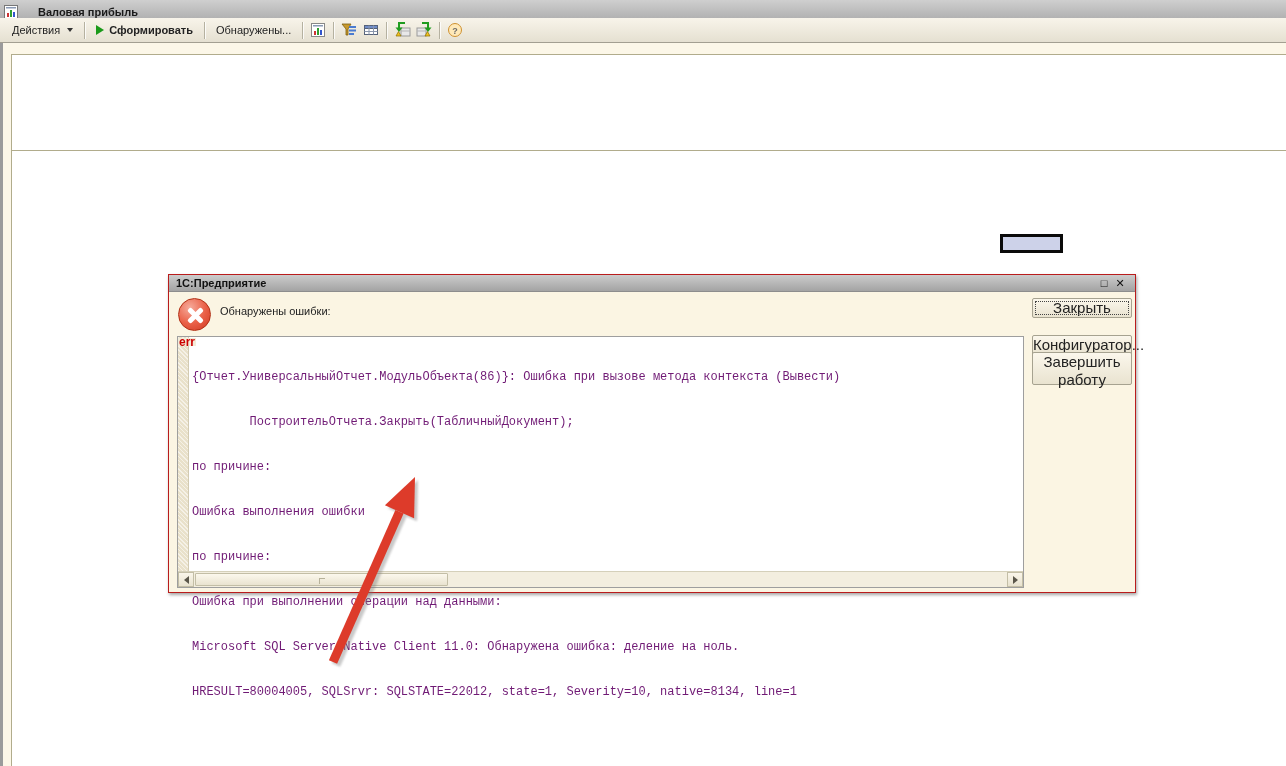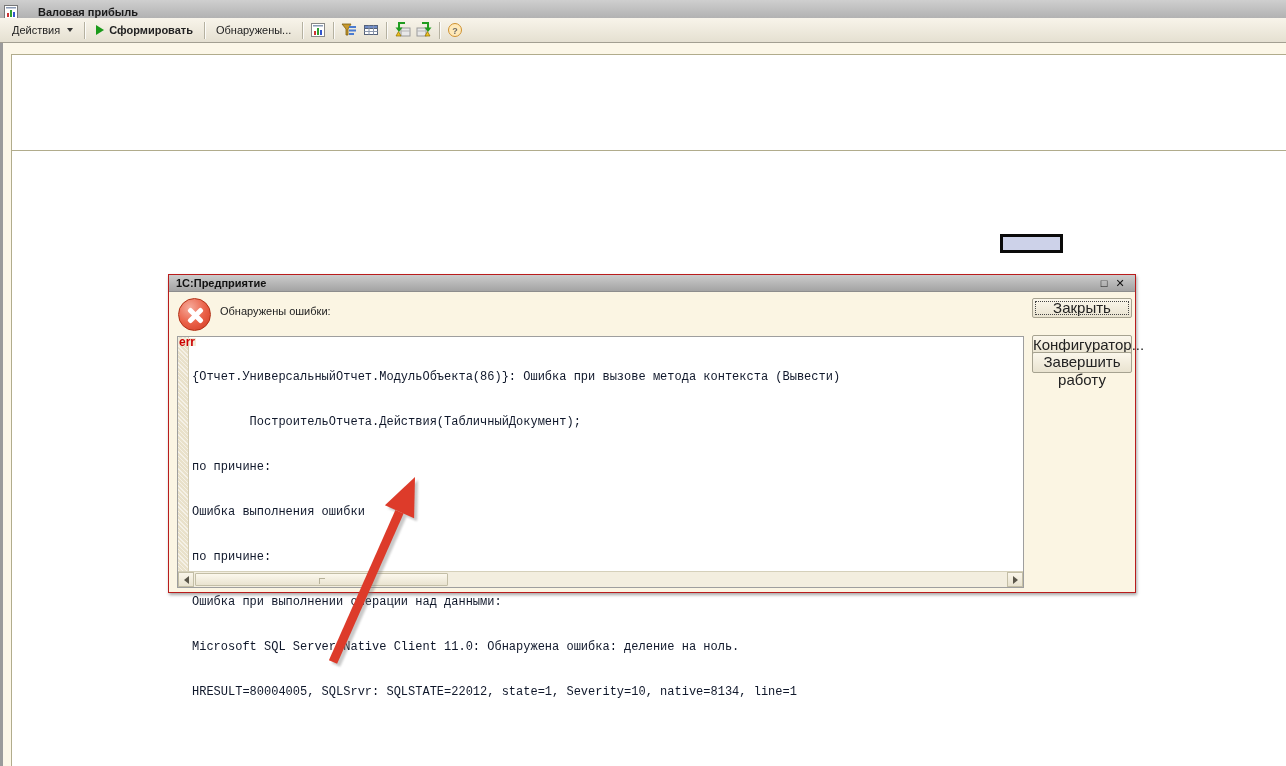--- a/index.html
+++ b/index.html
@@ -83,21 +83,21 @@
     background:#e9e1ca; border-right:1px solid #d2cab1;
     background-image:repeating-linear-gradient(45deg, rgba(255,255,255,.55) 0 1px, transparent 1px 3px);
   }
   .err-label {
     position:absolute; left:0; top:1px; font-size:12px; font-weight:bold; color:#c00;
     background:#f3ecd9; padding:0 1px; line-height:8px; letter-spacing:0;
   }
   .err-text {
     position:absolute; left:14px; top:3px; right:2px;
     font-family:"Liberation Mono","DejaVu Sans Mono",monospace;
-    font-size:12px; line-height:15px; color:#0f172a; white-space:pre; overflow:hidden;
+    font-size:12px; line-height:15px; color:#701a75; white-space:pre; overflow:hidden;
   }
   .hscroll {
     position:absolute; left:0; right:0; bottom:0; height:16px;
     background:#f3eedf; border-top:1px solid #d5d0ba;
   }
   .scroll-btn {
     position:absolute; top:0; width:16px; height:15px;
     background:linear-gradient(#faf6ea,#e8e2cf); border:1px solid #c3bea6;
     display:flex; align-items:center; justify-content:center;
   }
@@ -110,21 +110,21 @@
   }
   .scroll-thumb::after { content:""; position:absolute; left:50%; top:4px; width:5px; height:5px; margin-left:-3px; border-left:1px solid #b7b29a; border-top:1px solid #b7b29a; }
 
   .dlg-btn {
     position:absolute; left:863px; width:100px; height:20px;
     background:linear-gradient(#fbf7ec,#e9e3d0); border:1px solid #a6a290; border-radius:2px;
     font-size:15px; color:#222; text-align:center; line-height:18px; cursor:default;
     font-family:"Liberation Sans",sans-serif;
   }
   .dlg-btn.focused { outline:1px dotted #444; outline-offset:-4px; }
-  .dlg-btn.b1 { top:23px; } .dlg-btn.b2 { top:60px; } .dlg-btn.b3 { top:77px; height:21px; }
+  .dlg-btn.b1 { top:23px; } .dlg-btn.b2 { top:60px; } .dlg-btn.b3 { top:77px; height:33px; }
 
   
   .arrow-svg { position:absolute; left:300px; top:450px; width:150px; height:240px; pointer-events:none; }
 </style>
 </head>
 <body>
 
 <div class="screen">
 
   <div class="titlebar">
@@ -227,21 +227,21 @@
       <div class="xbar a"></div>
       <div class="xbar b"></div>
     </div>
     <div class="dlg-message">Обнаружены ошибки:</div>
 
     <div class="textarea">
       <div class="gutter"></div>
       <div class="err-label">err</div>
       <div class="err-text">
         <div>{Отчет.УниверсальныйОтчет.МодульОбъекта(86)}: Ошибка при вызове метода контекста (Вывести)</div>
-        <div>        ПостроительОтчета.Действия(ТабличныйДокумент);</div>
+        <div>        ПостроительОтчета.Закрыть(ТабличныйДокумент);</div>
         <div>по причине:</div>
         <div>Ошибка выполнения ошибки</div>
         <div>по причине:</div>
         <div>Ошибка при выполнении операции над данными:</div>
         <div>Microsoft SQL Server Native Client 11.0: Обнаружена ошибка: деление на ноль.</div>
         <div>HRESULT=80004005, SQLSrvr: SQLSTATE=22012, state=1, Severity=10, native=8134, line=1</div>
       </div>
       <div class="hscroll">
         <div class="scroll-btn left">
             <span class="tri-l"></span>

